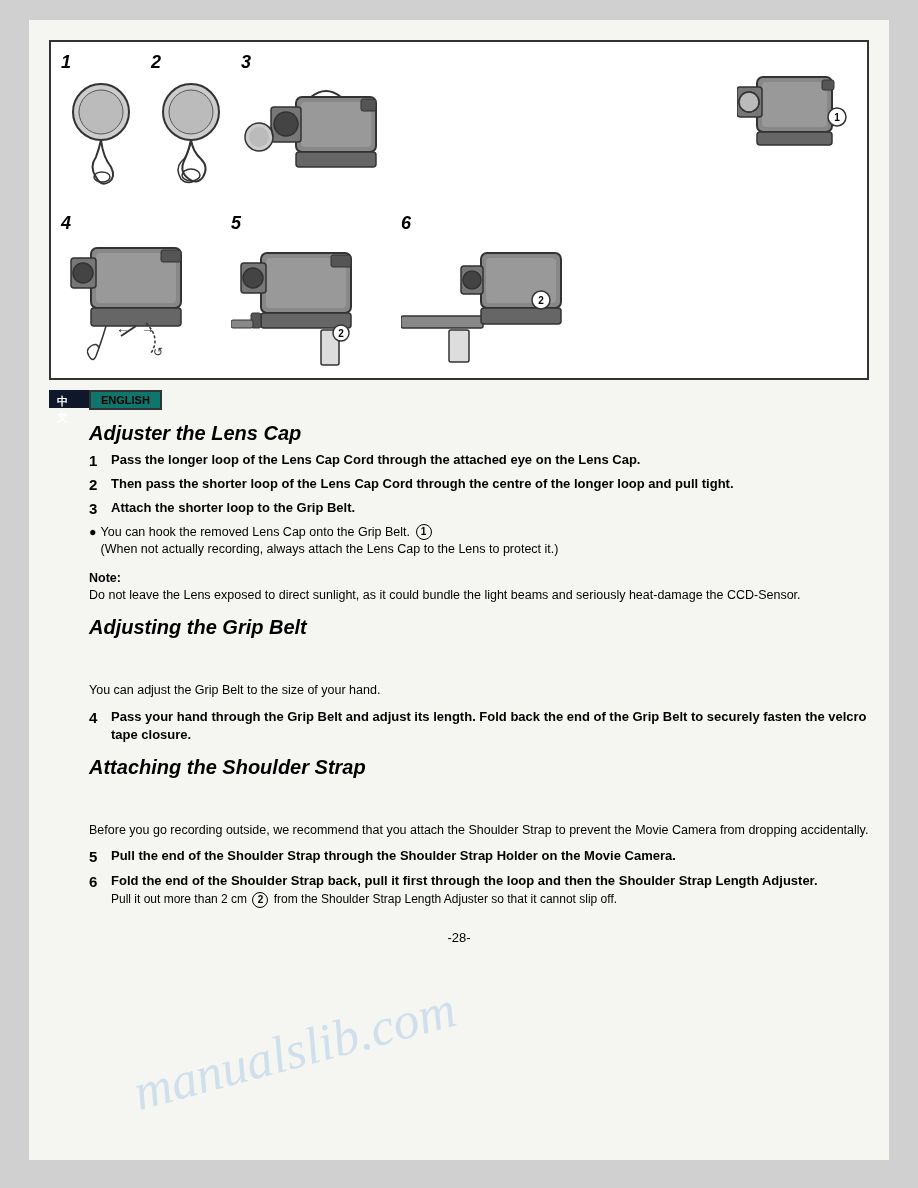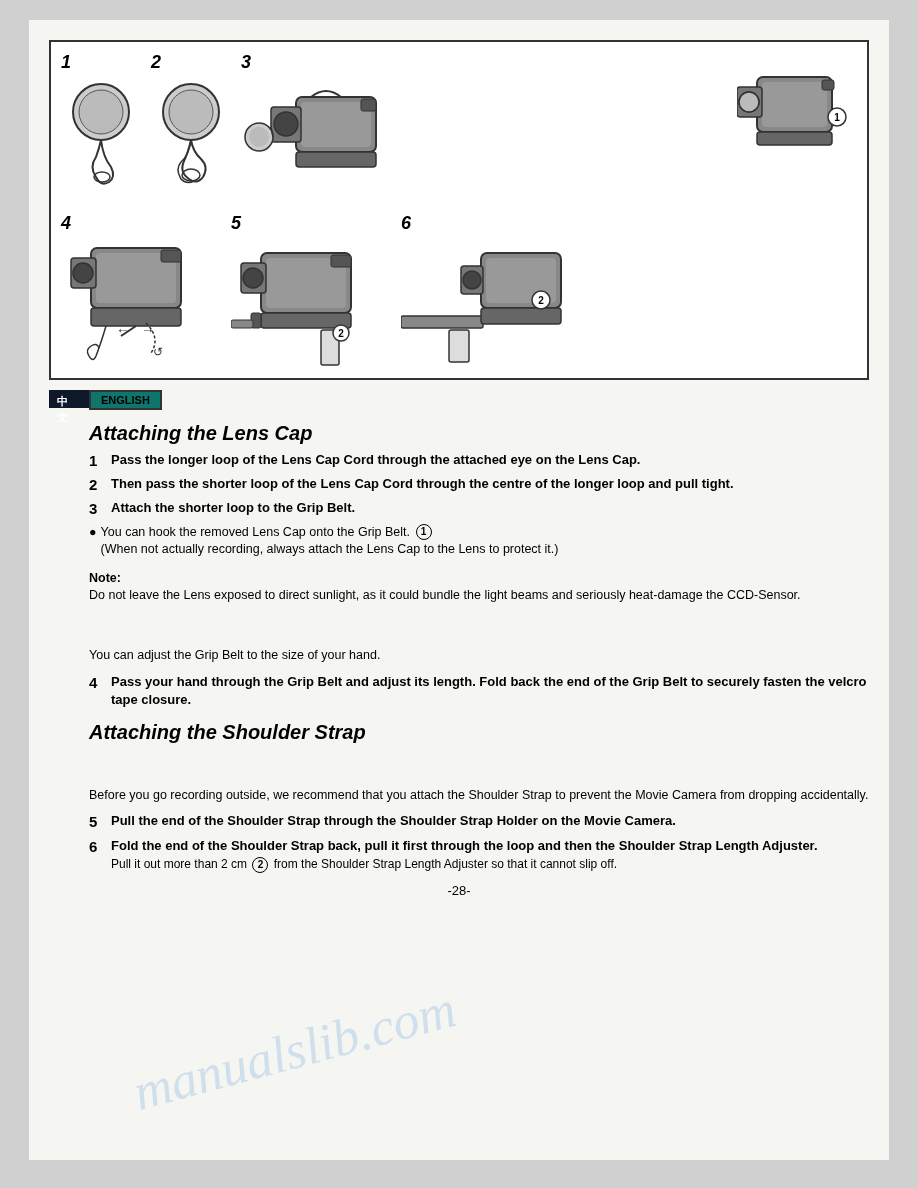--- a/index.html
+++ b/index.html
@@ -130,21 +130,21 @@
     }
     .desc-text {
       font-size: 12.5px;
       line-height: 1.4;
       margin-bottom: 8px;
       margin-top: 43px;
     }
 
     .page-num {
       text-align: center;
-      margin-top: 4px;
+      margin-top: 16px;
       font-size: 13px;
     }
 
     
     .circle-num {
       display: inline-flex;
       align-items: center;
       justify-content: center;
       width: 16px;
       height: 16px;
@@ -320,21 +320,21 @@
 
     <div class="left-col">
       <div class="lang-tag">中 文</div>
     </div>
 
     <div class="right-col">
       <div class="header-tags">
         <div class="english-tag">ENGLISH</div>
       </div>
 
-      <div class="section-title">Attaching the Lens Cap</div>
+      <div class="section-title">Adjuster the Lens Cap</div>
 
       <div class="step-row">
         <span class="step-num">1</span>
         <span class="step-text">
           <b>Pass the longer loop of the Lens Cap Cord through the attached eye on the Lens Cap.</b>
         </span>
       </div>
 
       <div class="step-row">
         <span class="step-num">2</span>
@@ -349,20 +349,21 @@
           <b>Attach the shorter loop to the Grip Belt.</b>
         </span>
       </div>
       <div class="note-bullet">
         <span>●</span>
         <span>You can hook the removed Lens Cap onto the Grip Belt. <span class="circle-num">1</span><br>(When not actually recording, always attach the Lens Cap to the Lens to protect it.)</span>
       </div>
       <div class="note-label">Note:</div>
       <div class="note-text">Do not leave the Lens exposed to direct sunlight, as it could bundle the light beams and seriously heat-damage the CCD-Sensor.</div>
 
+      <div class="section-title">Adjusting the Grip Belt</div>
       <div class="desc-text">You can adjust the Grip Belt to the size of your hand.</div>
 
       <div class="step-row">
         <span class="step-num">4</span>
         <span class="step-text">
           <b>Pass your hand through the Grip Belt and adjust its length. Fold back the end of the Grip Belt to securely fasten the velcro tape closure.</b>
         </span>
       </div>
 
       <div class="section-title">Attaching the Shoulder Strap</div>

